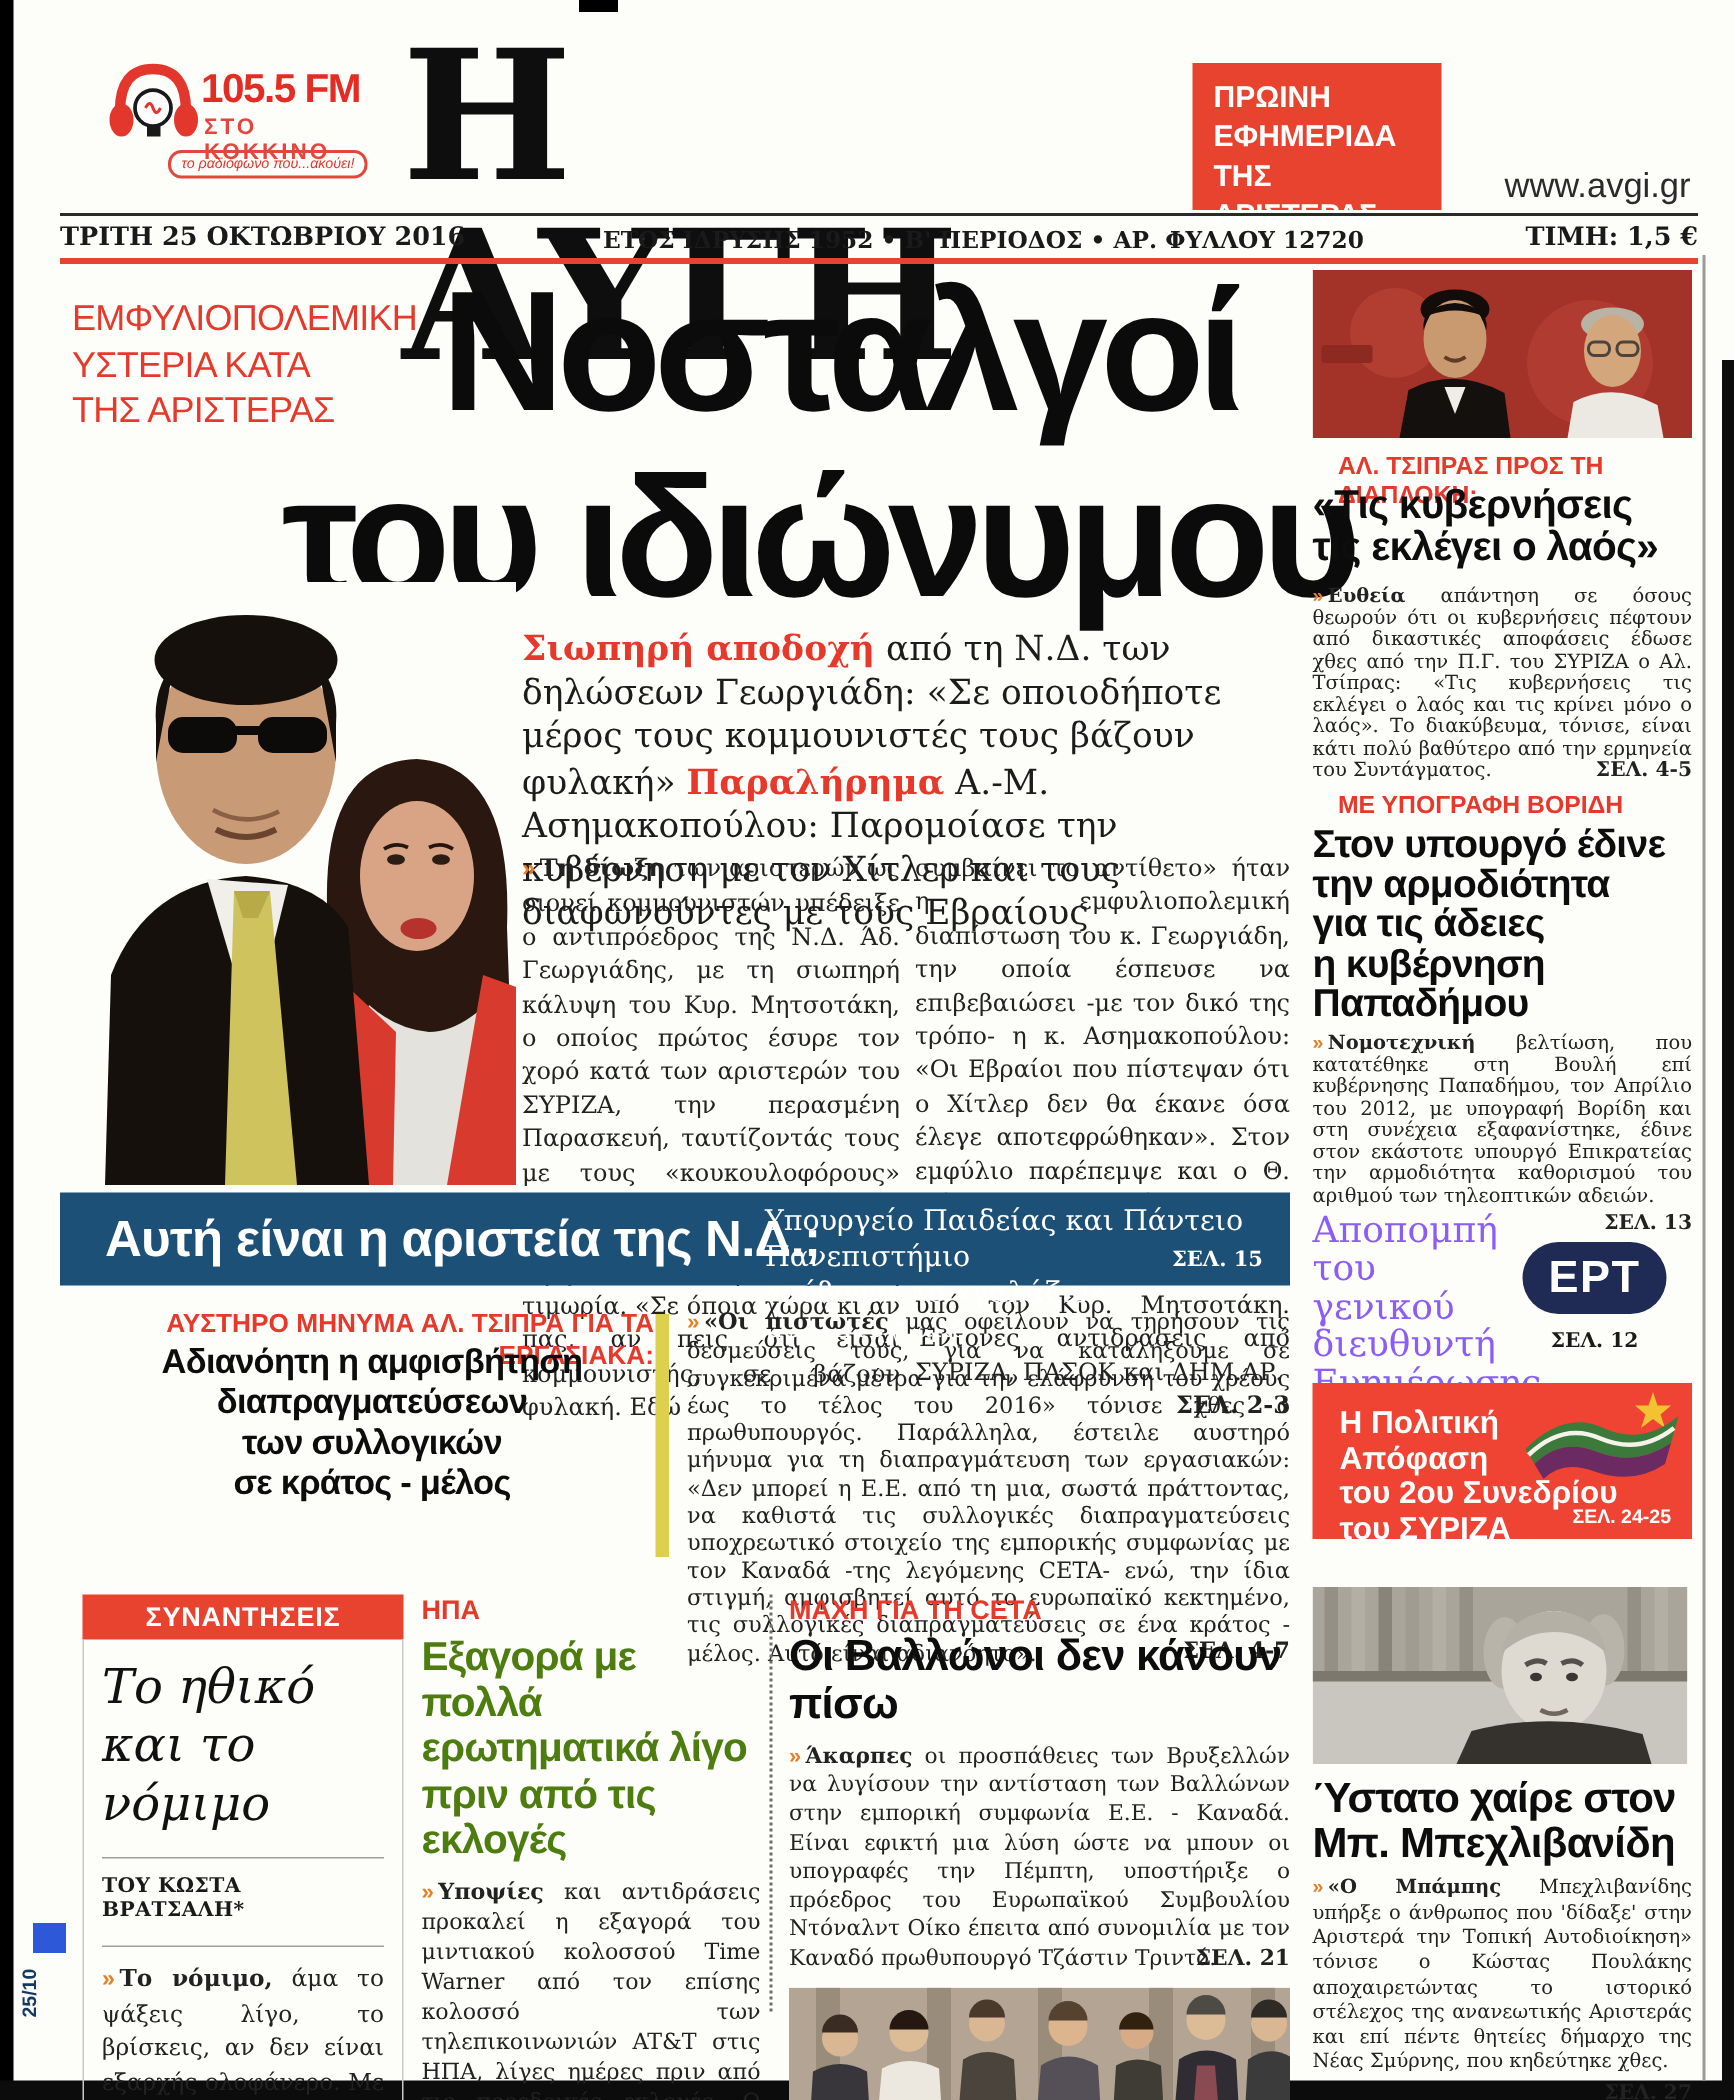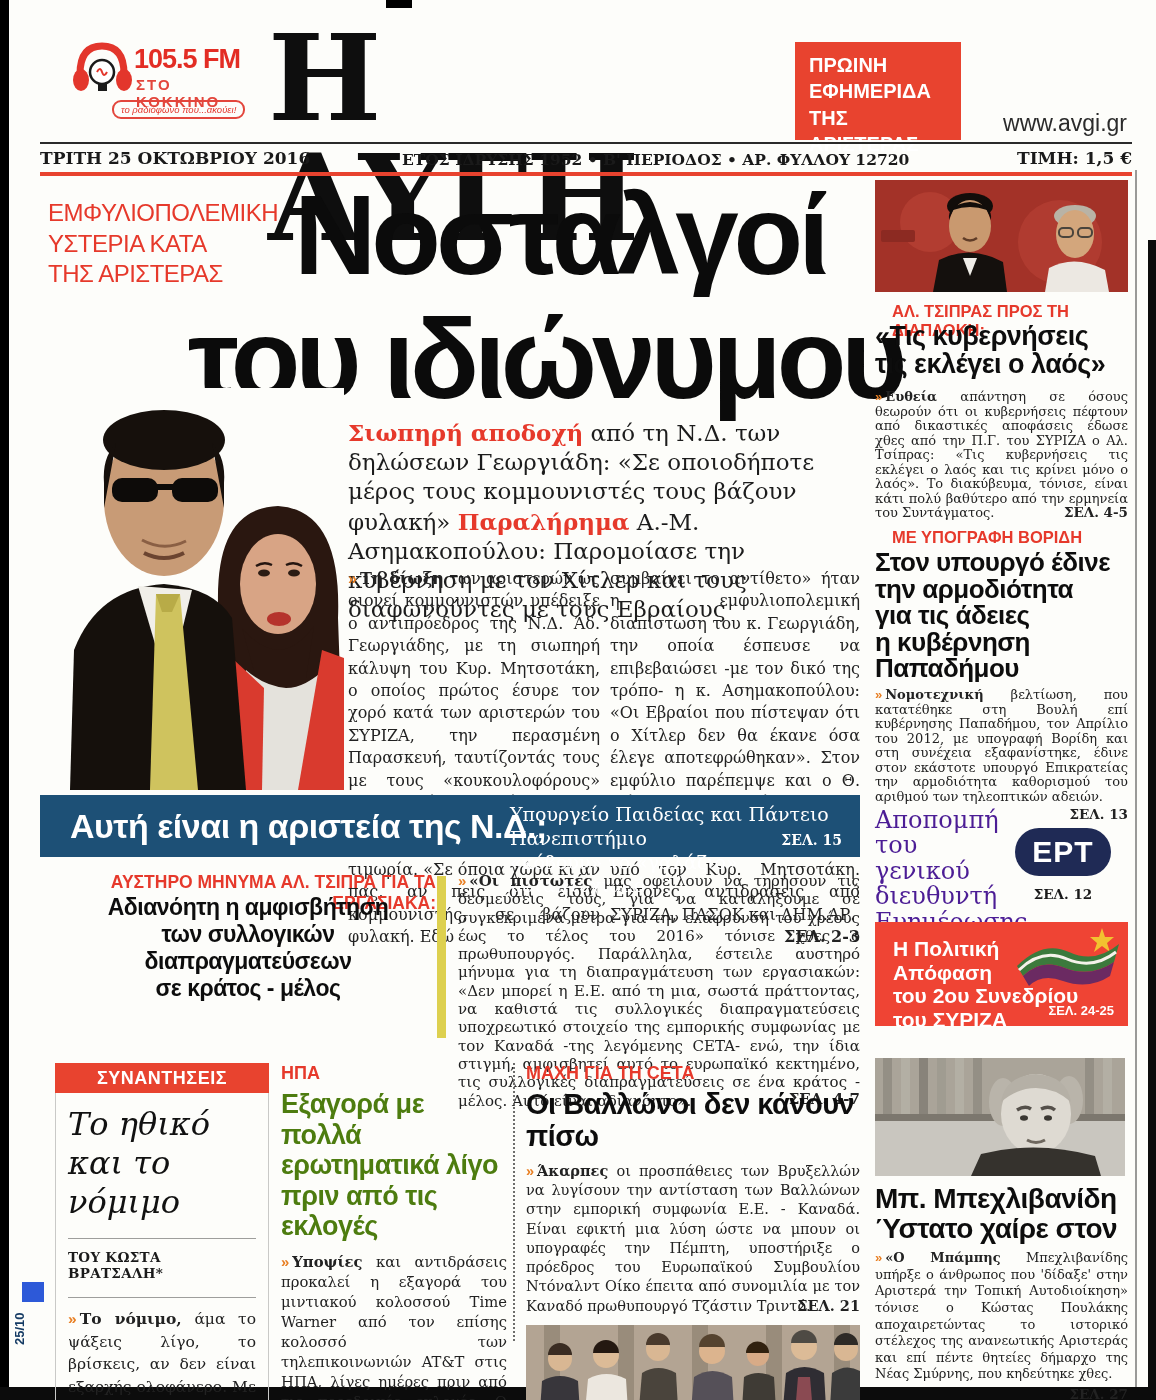--- a/index.html
+++ b/index.html
@@ -95,21 +95,21 @@
   .sb-h{font-size:27px;font-weight:800;line-height:1.04;letter-spacing:-0.5px;color:#0d0d0d;}
   .sb-h1{top:322px;}
   .sb-body{font-family:"DejaVu Serif",serif;font-size:13px;line-height:1.12;text-align:justify;color:#222;}
   .sb-b1{top:390px;}
   .sb-k2{top:528px;}
   .sb-h2{top:549px;font-size:26px;line-height:1.02;}
   .sb-b2{top:688px;}
   .sb-pg{text-align:right;font-weight:bold;font-family:"DejaVu Serif",serif;font-size:13.5px;margin-top:3px;}
   .ert-block{left:875px;top:808px;width:253px;height:112px;}
   .ert-headline{position:absolute;left:0;top:0;width:138px;font-family:"DejaVu Serif",serif;
-                font-size:24px;line-height:1.06;color:#4c1d95;}
+                font-size:24px;line-height:1.06;color:#8b5cf6;}
   .ert-logo{position:absolute;left:140px;top:20px;width:96px;height:48px;background:#1f2a55;border-radius:26px;
             color:#fff;font-weight:bold;font-size:30px;text-align:center;line-height:48px;letter-spacing:1px;}
   .ert-page{position:absolute;left:140px;top:78px;width:96px;text-align:center;font-weight:bold;
             font-family:"DejaVu Serif",serif;font-size:13.5px;}
   .syriza-box{left:875px;top:922px;width:253px;height:104px;background:#ef4434;color:#fff;box-sizing:border-box;
               padding:15px 0 0 18px;}
   .syriza-lines{font-weight:bold;font-size:21px;line-height:1.12;position:relative;z-index:2;}
   .syriza-page{position:absolute;right:14px;bottom:8px;font-weight:bold;font-size:13px;}
   .syriza-flag{position:absolute;right:4px;top:2px;z-index:1;}
   .sb-photo2{left:875px;top:1058px;width:250px;height:118px;overflow:hidden;}
@@ -216,22 +216,22 @@
     <div class="band-right">
       <div>Υπουργείο Παιδείας και Πάντειο Πανεπιστήμιο</div>
       <div>«κόβουν» το «γαλάζιο» μεταπτυχιακό</div>
     </div>
     <div class="band-page">ΣΕΛ. 15</div>
   </div>
 
   <div class="abs labor-kicker">ΑΥΣΤΗΡΟ ΜΗΝΥΜΑ ΑΛ. ΤΣΙΠΡΑ ΓΙΑ ΤΑ ΕΡΓΑΣΙΑΚΑ:</div>
   <div class="abs labor-headline">
     <div>Αδιανόητη η αμφισβήτηση</div>
+    <div>διαπραγματεύσεων</div>
     <div>των συλλογικών</div>
-    <div>διαπραγματεύσεων</div>
     <div>σε κράτος - μέλος</div>
   </div>
   <div class="abs labor-strip"></div>
   <div class="abs labor-body bodytxt">
     <span class="chev">»</span><span class="lede">«Οι πιστωτές</span><span> μας οφείλουν να τηρήσουν τις δεσμεύσεις τους, για να καταλήξουμε σε συγκεκριμένα μέτρα για την ελάφρυνση του χρέους έως το τέλος του 2016» τόνισε χθες ο πρωθυπουργός. Παράλληλα, έστειλε αυστηρό μήνυμα για τη διαπραγμάτευση των εργασιακών: «Δεν μπορεί η Ε.Ε. από τη μια, σωστά πράττοντας, να καθιστά τις συλλογικές διαπραγματεύσεις υποχρεωτικό στοιχείο της εμπορικής συμφωνίας με τον Καναδά -της λεγόμενης CETA- ενώ, την ίδια στιγμή, αμφισβητεί αυτό το ευρωπαϊκό κεκτημένο, τις συλλογικές διαπραγματεύσεις σε ένα κράτος - μέλος. Αυτό είναι αδιανόητο».</span>
     <div class="pg-line pull-up">ΣΕΛ. 4-7</div>
   </div>
 
   <div class="abs syn-box">
     <div class="syn-header">ΣΥΝΑΝΤΗΣΕΙΣ</div>
@@ -405,21 +405,21 @@
       <path d="M142,52 q8,-5 14,-1" stroke="#55504a" stroke-width="3.5" fill="none"></path>
       <path d="M166,51 q8,-4 14,1" stroke="#55504a" stroke-width="3.5" fill="none"></path>
       <ellipse cx="149" cy="60" rx="4" ry="2.8" fill="#3a3732"></ellipse>
       <ellipse cx="173" cy="60" rx="4" ry="2.8" fill="#3a3732"></ellipse>
       <path d="M152,82 q9,5 18,0" stroke="#6e675e" stroke-width="3" fill="none"></path>
       <path d="M96,118 L106,96 Q161,82 220,98 L226,118 Z" fill="#35322d"></path>
     </svg>
   </div>
 
   <div class="abs sb sb-h sb-h3">
+    <div>Ύστατο χαίρε στον</div>
     <div>Μπ. Μπεχλιβανίδη</div>
-    <div>Ύστατο χαίρε στον</div>
   </div>
   <div class="abs sb sb-body sb-b3">
     <span class="chev">»</span><span class="lede">«Ο Μπάμπης</span><span> Μπεχλιβανίδης υπήρξε ο άνθρωπος που 'δίδαξε' στην Αριστερά την Τοπική Αυτοδιοίκηση» τόνισε ο Κώστας Πουλάκης αποχαιρετώντας το ιστορικό στέλεχος της ανανεωτικής Αριστεράς και επί πέντε θητείες δήμαρχο της Νέας Σμύρνης, που κηδεύτηκε χθες.</span>
     <div class="sb-pg">ΣΕΛ. 27</div>
   </div>
 
 </div>
 
 </body></html>

